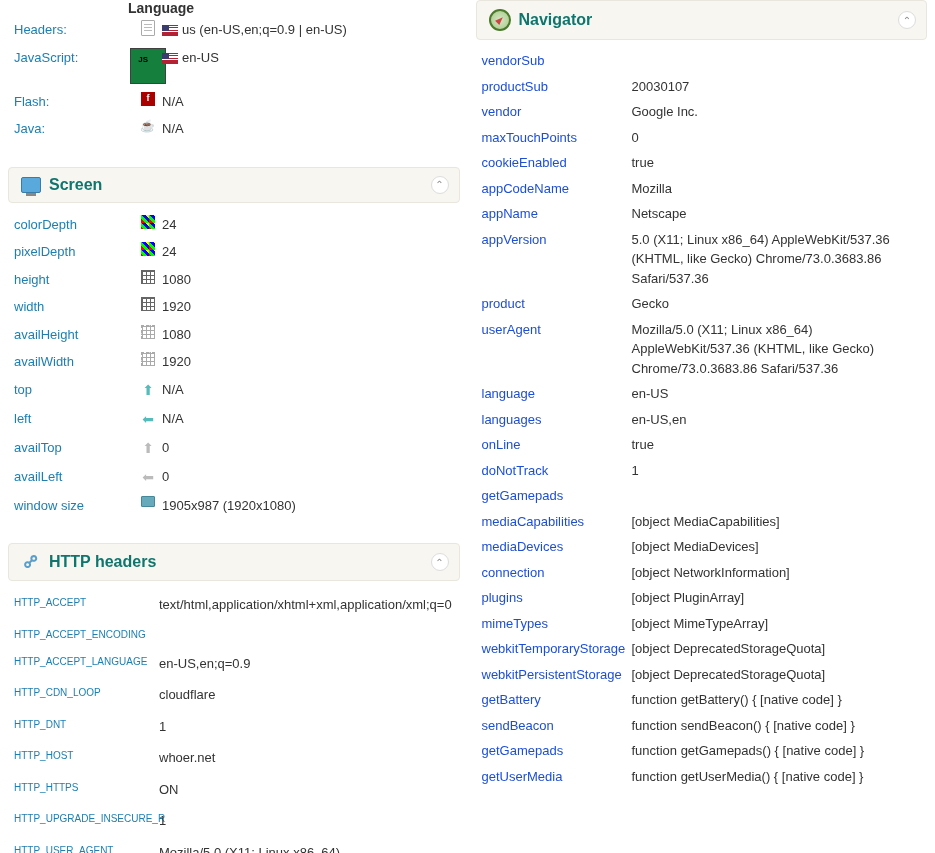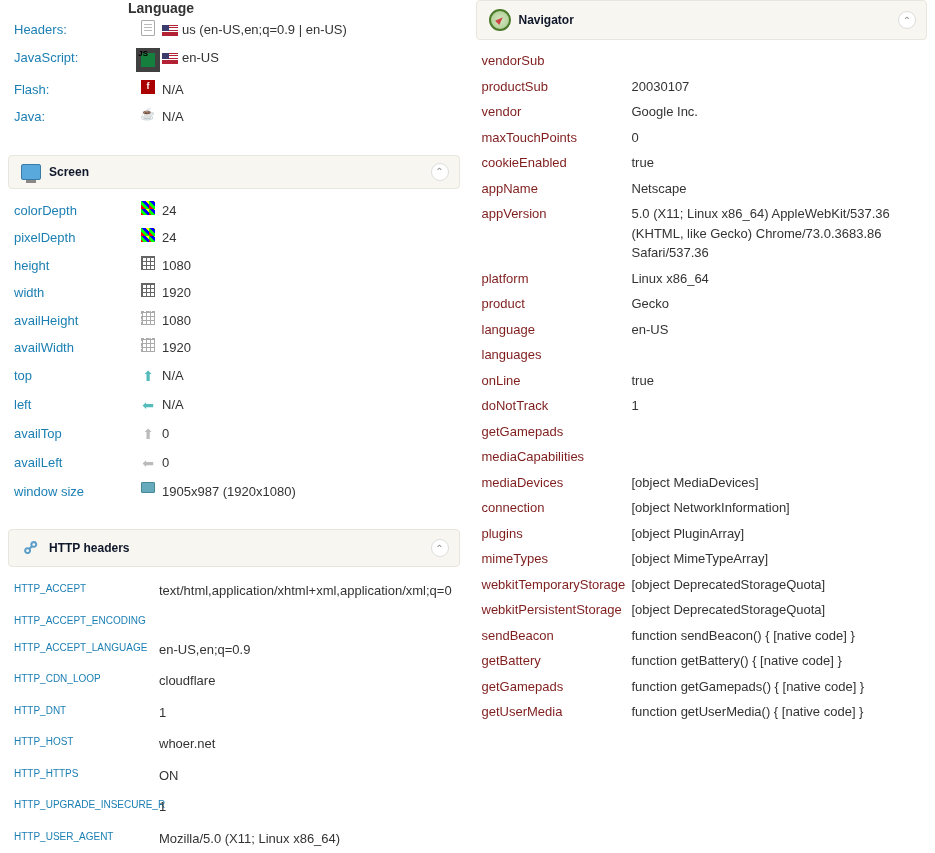--- a/index.html
+++ b/index.html
@@ -21,23 +21,23 @@
     border: 1px solid #e8e6dd;
     border-radius: 4px;
     padding: 8px 12px;
     display: flex;
     align-items: center;
     margin-top: 24px;
     margin-bottom: 8px;
     position: relative;
   }
   .section-header h2 {
-    font-size: 12px;
+    font-size: 16px;
     font-weight: bold;
-    color: #0f172a;
+    color: #0f766e;
     margin-left: 8px;
   }
   .section-header .collapse-btn {
     position: absolute;
     right: 10px;
     top: 50%;
     transform: translateY(-50%);
     width: 18px;
     height: 18px;
     border: 1px solid #ddd;
@@ -66,21 +66,21 @@
   .row .label-sm {
     width: 145px;
     flex-shrink: 0;
     color: #1b7fb3;
     font-size: 10px;
     cursor: pointer;
   }
   .row .label-nav {
     width: 150px;
     flex-shrink: 0;
-    color: #7f1d1d;
+    color: #1d4ed8;
     cursor: pointer;
   }
   .row .icon-col {
     width: 28px;
     flex-shrink: 0;
     display: flex;
     align-items: center;
     justify-content: center;
   }
   .row .value {
@@ -122,24 +122,24 @@
     content: '';
     position: absolute;
     top: 3px; left: 2px; right: 2px;
     height: 1px;
     background: #bbb;
     box-shadow: 0 3px 0 #bbb, 0 6px 0 #bbb;
   }
   .js-icon {
     width: 14px; height: 14px;
     background: #15803d;
-    border: 5px solid #404040;
+    border: 1px solid #404040;
     font-size: 8px; font-weight: bold;
     display: flex; align-items: flex-end; justify-content: flex-end;
-    padding: 7px;
+    padding: 17px;
     color: #000;
   }
   .flash-icon {
     width: 14px; height: 14px;
     background: #a00;
     display: flex; align-items: center; justify-content: center;
     color: #fff;
     font-size: 9px;
     font-weight: bold;
   }
@@ -411,55 +411,61 @@
         </div>
         <div class="row">
           <span class="label-nav">maxTouchPoints</span>
           <span class="value">0</span>
         </div>
         <div class="row">
           <span class="label-nav">cookieEnabled</span>
           <span class="value">true</span>
         </div>
         <div class="row">
+          <span class="label-nav">appCodeName</span>
+          <span class="value">Mozilla</span>
+        </div>
+        <div class="row">
           <span class="label-nav">appName</span>
           <span class="value">Netscape</span>
         </div>
         <div class="row">
           <span class="label-nav">appVersion</span>
           <span class="value">5.0 (X11; Linux x86_64) AppleWebKit/537.36 (KHTML, like Gecko) Chrome/73.0.3683.86 Safari/537.36</span>
         </div>
         <div class="row">
-          <span class="label-nav">platform</span>
-          <span class="value">Linux x86_64</span>
-        </div>
-        <div class="row">
           <span class="label-nav">product</span>
           <span class="value">Gecko</span>
         </div>
         <div class="row">
+          <span class="label-nav">userAgent</span>
+          <span class="value">Mozilla/5.0 (X11; Linux x86_64) AppleWebKit/537.36 (KHTML, like Gecko) Chrome/73.0.3683.86 Safari/537.36</span>
+        </div>
+        <div class="row">
           <span class="label-nav">language</span>
           <span class="value">en-US</span>
         </div>
         <div class="row">
           <span class="label-nav">languages</span>
+          <span class="value">en-US,en</span>
         </div>
         <div class="row">
           <span class="label-nav">onLine</span>
           <span class="value">true</span>
         </div>
         <div class="row">
           <span class="label-nav">doNotTrack</span>
           <span class="value">1</span>
         </div>
         <div class="row">
           <span class="label-nav">getGamepads</span>
         </div>
         <div class="row">
           <span class="label-nav">mediaCapabilities</span>
+          <span class="value">[object MediaCapabilities]</span>
         </div>
         <div class="row">
           <span class="label-nav">mediaDevices</span>
           <span class="value">[object MediaDevices]</span>
         </div>
         <div class="row">
           <span class="label-nav">connection</span>
           <span class="value">[object NetworkInformation]</span>
         </div>
         <div class="row">
@@ -472,26 +478,26 @@
         </div>
         <div class="row">
           <span class="label-nav">webkitTemporaryStorage</span>
           <span class="value">[object DeprecatedStorageQuota]</span>
         </div>
         <div class="row">
           <span class="label-nav">webkitPersistentStorage</span>
           <span class="value">[object DeprecatedStorageQuota]</span>
         </div>
         <div class="row">
+          <span class="label-nav">getBattery</span>
+          <span class="value">function getBattery() { [native code] }</span>
+        </div>
+        <div class="row">
           <span class="label-nav">sendBeacon</span>
           <span class="value">function sendBeacon() { [native code] }</span>
-        </div>
-        <div class="row">
-          <span class="label-nav">getBattery</span>
-          <span class="value">function getBattery() { [native code] }</span>
         </div>
         <div class="row">
           <span class="label-nav">getGamepads</span>
           <span class="value">function getGamepads() { [native code] }</span>
         </div>
         <div class="row">
           <span class="label-nav">getUserMedia</span>
           <span class="value">function getUserMedia() { [native code] }</span>
         </div>
       </div>

